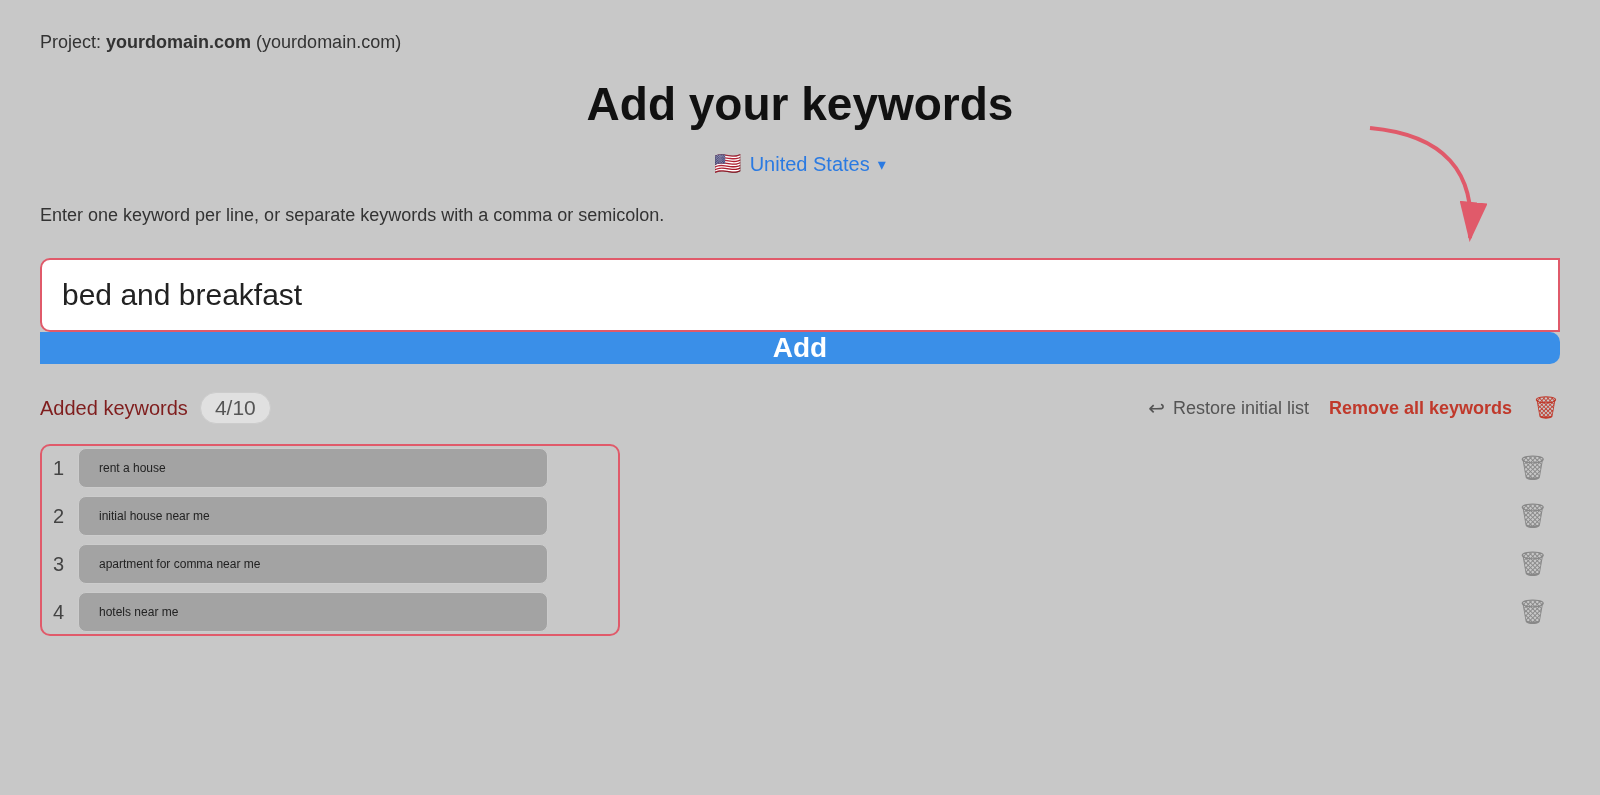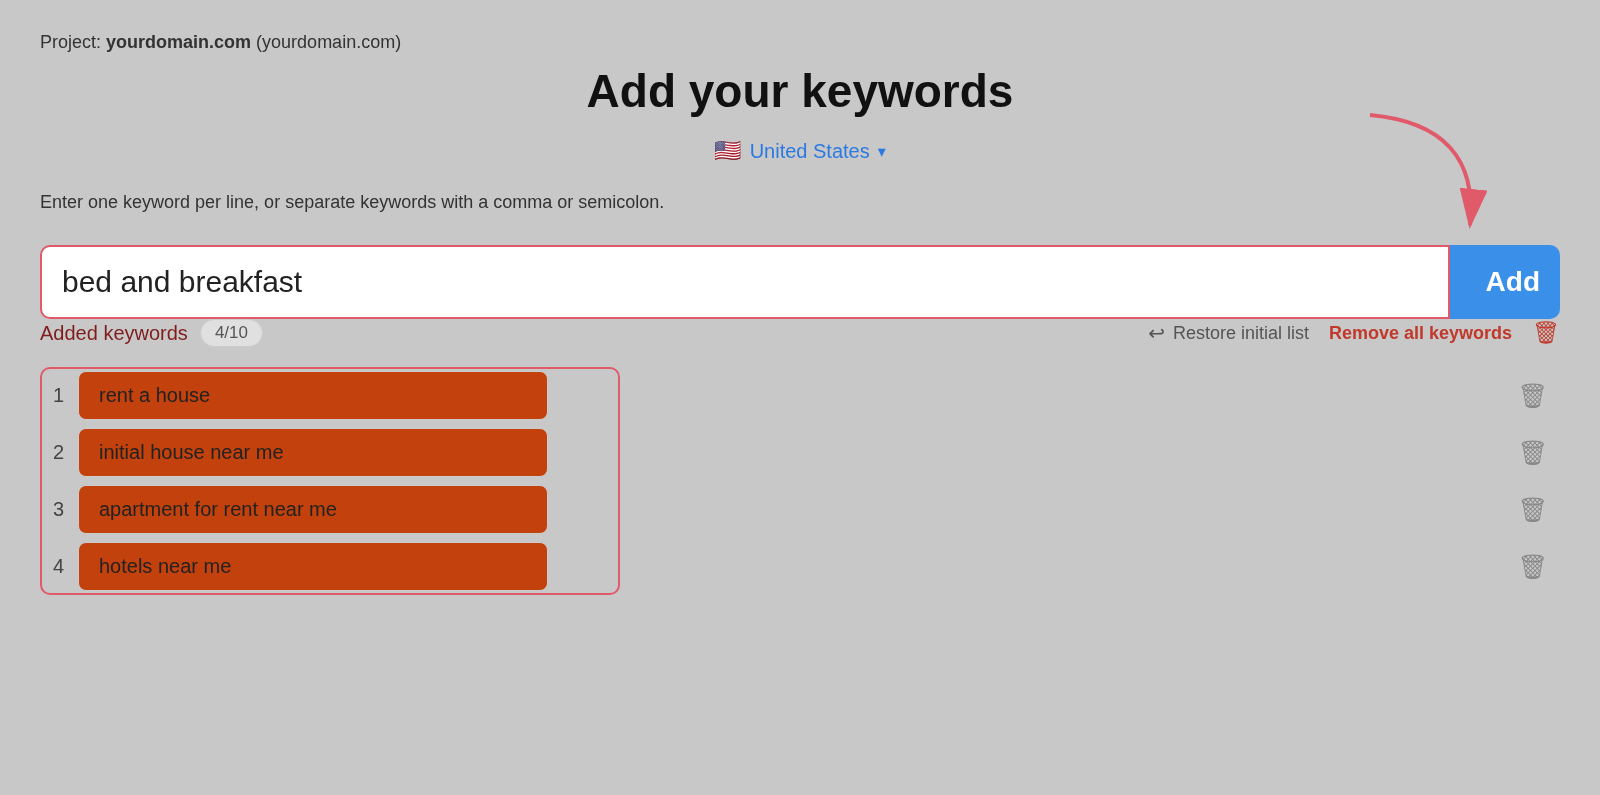--- a/index.html
+++ b/index.html
@@ -8,21 +8,21 @@
       background: #c8c8c8;
       font-family: -apple-system, BlinkMacSystemFont, 'Segoe UI', Helvetica, Arial, sans-serif;
       padding: 32px 40px;
       min-height: 795px;
       width: 1600px;
     }
 
     .project-label {
       font-size: 18px;
       color: #333;
-      margin-bottom: 11px;
+      margin-bottom: 24px;
     }
 
     .project-label strong {
       font-weight: 700;
     }
 
     .page-title-row {
       display: flex;
       align-items: center;
       gap: 16px;
@@ -62,21 +62,23 @@
     .instruction-text {
       font-size: 18px;
       color: #333;
       margin-bottom: 32px;
     }
 
     .input-row {
       display: flex;
       align-items: stretch;
       gap: 0;
+      margin-bottom: 28px;
       position: relative;
+      flex-direction: column;
     }
 
     .keyword-input {
       flex: 1;
       font-size: 30px;
       padding: 18px 20px;
       border: 2px solid #e05a6a;
       border-radius: 10px 0 0 10px;
       background: #fff;
       outline: none;
@@ -86,21 +88,20 @@
     .add-button {
       background: #3a8fe8;
       color: #fff;
       font-size: 28px;
       font-weight: 700;
       border: none;
       border-radius: 0 10px 10px 0;
       padding: 0 20px;
       cursor: pointer;
       min-width: 110px;
-      text-align: right;
     }
 
     
     .arrow-container {
       position: absolute;
       top: -140px;
       right: 60px;
       pointer-events: none;
     }
 
@@ -131,21 +132,21 @@
 
     .added-keywords-label {
       font-size: 20px;
       color: #7f1d1d;
     }
 
     .count-badge {
       background: #e0e0e0;
       border-radius: 20px;
       padding: 3px 14px;
-      font-size: 17px;
+      font-size: 21px;
       color: #555;
       border: 1px solid #ccc;
     }
 
     .keywords-header-right {
       display: flex;
       align-items: center;
       gap: 20px;
     }
 
@@ -195,25 +196,25 @@
 
     .row-with-delete .num {
       font-size: 20px;
       color: #444;
       width: 24px;
       text-align: right;
       flex-shrink: 0;
     }
 
     .row-with-delete .pill {
-      background: #c2410c;
+      background: #a3a3a3;
       border: 1.5px solid #ccc;
       border-radius: 8px;
       padding: 12px 20px;
-      font-size: 20px;
+      font-size: 12px;
       color: #222;
       flex: 1;
       max-width: 470px;
     }
 
     .row-with-delete .spacer {
       flex: 1;
     }
 
     .row-with-delete .del-btn {
@@ -307,21 +308,21 @@
       <div class="inner">
         <span class="num">2</span>
         <div class="pill">initial house near me</div>
       </div>
       <div class="spacer"></div>
       <button class="del-btn" title="Delete keyword">🗑</button>
     </div>
         <div class="row-with-delete">
       <div class="inner">
         <span class="num">3</span>
-        <div class="pill">apartment for rent near me</div>
+        <div class="pill">apartment for comma near me</div>
       </div>
       <div class="spacer"></div>
       <button class="del-btn" title="Delete keyword">🗑</button>
     </div>
         <div class="row-with-delete">
       <div class="inner">
         <span class="num">4</span>
         <div class="pill">hotels near me</div>
       </div>
       <div class="spacer"></div>

